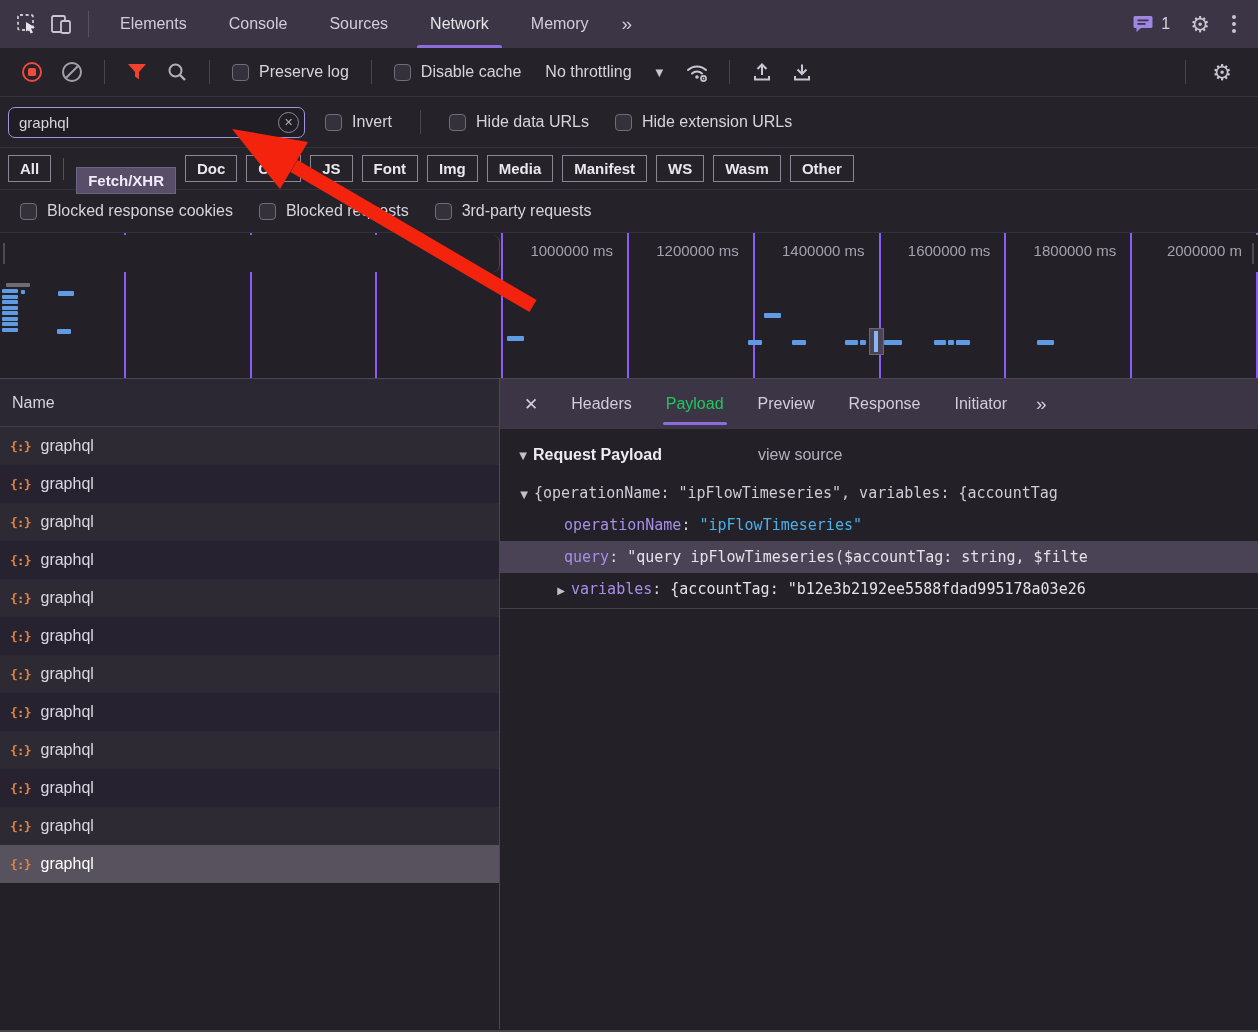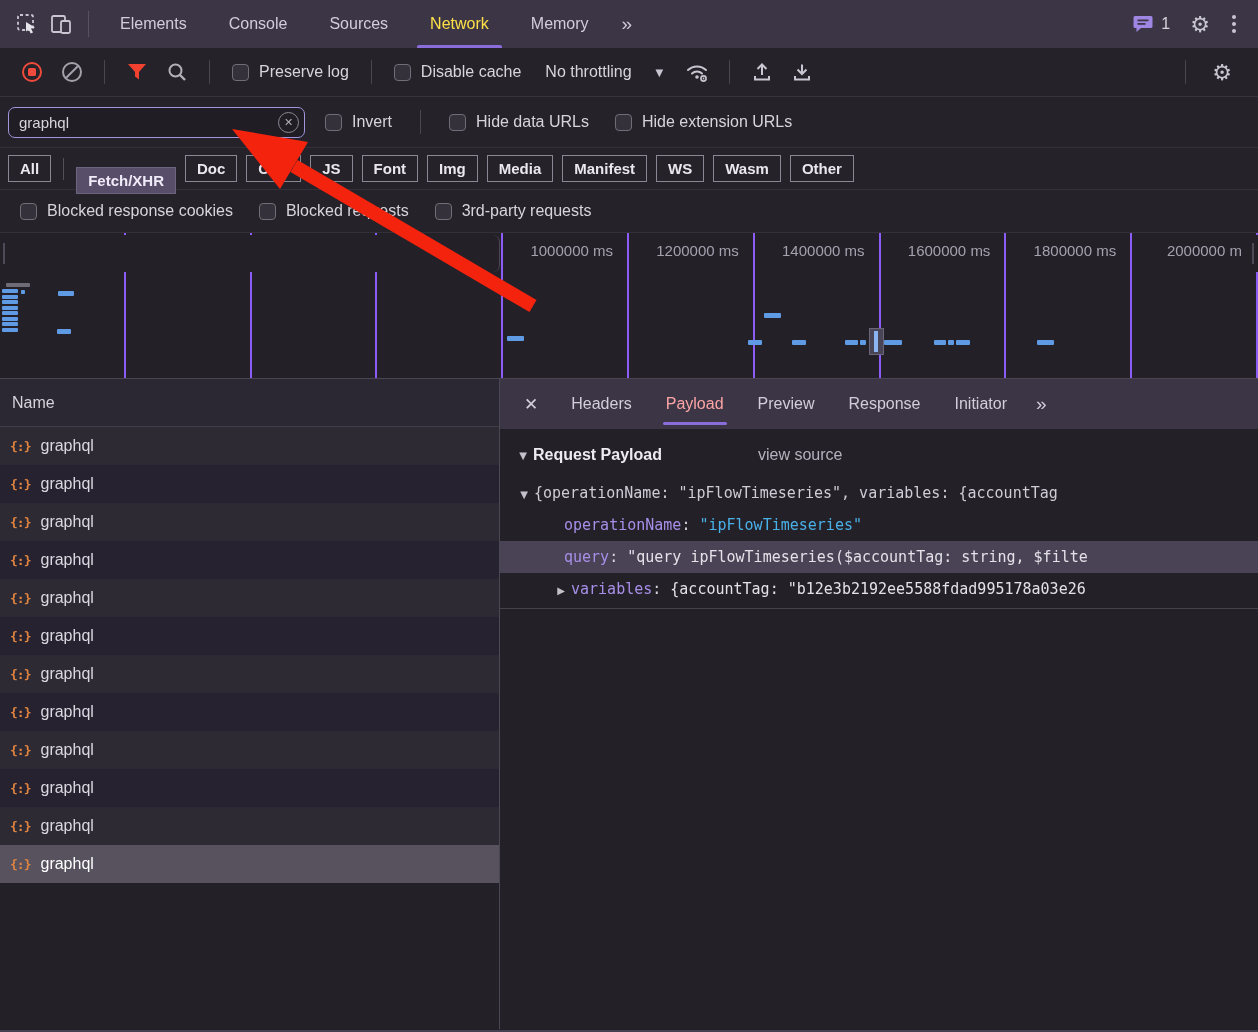--- a/index.html
+++ b/index.html
@@ -6,21 +6,21 @@
   html,body { width:1258px; height:1032px; overflow:hidden; background:#232028;
     font-family:"Liberation Sans", sans-serif; }
   .devtools { position:relative; width:1258px; height:1032px; background:#232028; }
 
   
   .topbar { height:48px; background:#3b3546; display:flex; align-items:center; padding:0 10px; }
   .icon-btn { display:flex; align-items:center; justify-content:center; width:34px; height:34px; cursor:pointer; }
   .vsep-tall { width:1px; height:26px; background:#575162; margin:0 10px; }
   .tabs { display:flex; height:48px; }
   .tab { padding:0 21px; line-height:48px; font-size:16px; color:#d2cdda; position:relative; cursor:pointer; }
-  .tab.active { color:#fde047; }
+  .tab.active { color:#e5e5e5; }
   .tab.active::after { content:""; position:absolute; left:8px; right:8px; bottom:0; height:3px; background:#8a6cdb; border-radius:2px 2px 0 0; }
   .tab-more { font-size:19px; color:#cfcad7; padding:0 12px; cursor:pointer; letter-spacing:2px; }
   .spacer { flex:1; }
   .issues { display:flex; align-items:center; gap:7px; padding:0 10px; cursor:pointer; }
   .issues-count { font-size:16px; color:#d6d2dc; }
   .glyph-gear { font-family:"DejaVu Sans", sans-serif; font-size:22px; color:#c9c5d1; cursor:pointer; padding:0 10px; }
   .kebab { display:flex; flex-direction:column; gap:3px; padding:0 12px; cursor:pointer; }
   .kebab i { width:4px; height:4px; border-radius:50%; background:#c9c5d1; }
 
   
@@ -82,21 +82,21 @@
     font-size:16px; color:#dbd8e0; cursor:pointer; }
   .req-row:nth-child(odd) { background:#2e2a34; }
   .req-row:nth-child(even) { background:#262230; }
   .req-row.selected { background:#57525e; color:#ffffff; }
   .braces { color:#e08440; font-family:"DejaVu Sans Mono", monospace; font-size:13px; font-weight:bold; letter-spacing:-1px; }
 
   .right { flex:1; display:flex; flex-direction:column; background:#232028; overflow:hidden; }
   .dtabs { height:50px; background:#3b3546; display:flex; align-items:center; padding:0 8px; flex:none; }
   .close-x { padding:0 16px; font-size:17px; color:#d2cdd9; cursor:pointer; }
   .dtab { padding:0 17px; line-height:50px; font-size:16px; color:#d2cdd9; position:relative; cursor:pointer; }
-  .dtab.active { color:#fca5a5; }
+  .dtab.active { color:#22c55e; }
   .dtab.active::after { content:""; position:absolute; left:14px; right:14px; bottom:4px; height:3px; background:#8a6cdb; border-radius:2px; }
   .dtab-more { font-size:19px; color:#d2cdd9; padding:0 12px; cursor:pointer; letter-spacing:2px; }
 
   .payload-head { display:flex; align-items:center; height:44px; padding-left:16px; margin-top:4px; }
   .tri { display:inline-block; width:14px; font-size:10px; color:#c5c1cc; text-align:center; margin-right:3px;
     font-family:"DejaVu Sans", sans-serif; flex:none; }
   .ph-title { font-weight:bold; font-size:16px; color:#edeaf0; }
   .view-source { margin-left:96px; font-size:16px; color:#b6b1bd; cursor:pointer; }
 
   .tree { font-family:"DejaVu Sans Mono", monospace; font-size:15px; }

